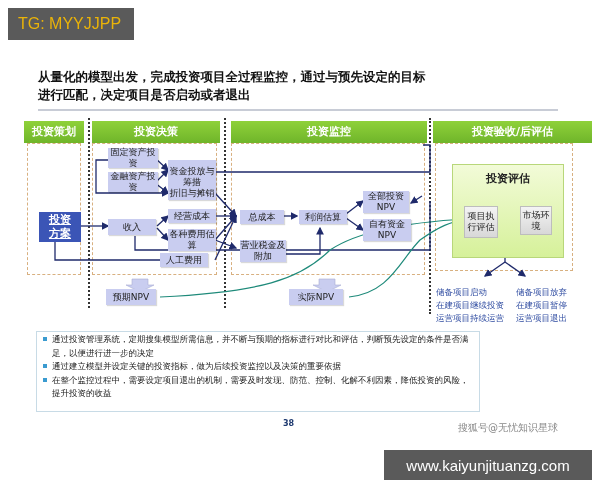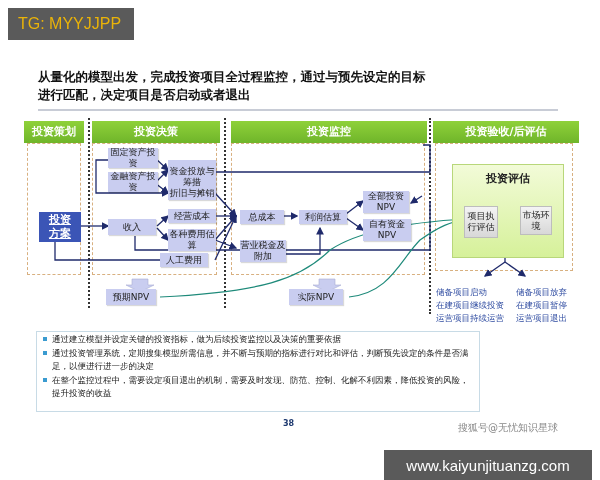--- a/index.html
+++ b/index.html
@@ -67,21 +67,21 @@
 
 <div class="headline">
   <div>从量化的模型出发，完成投资项目全过程监控，通过与预先设定的目标</div>
   <div>进行匹配，决定项目是否启动或者退出</div>
 </div>
 <div class="divider"></div>
 
 <div class="phase-header" style="left:24px;width:60px">投资策划</div>
 <div class="phase-header" style="left:92px;width:128px">投资决策</div>
 <div class="phase-header" style="left:231px;width:196px">投资监控</div>
-<div class="phase-header" style="left:433px;width:146px">投资验收/后评估</div>
+<div class="phase-header" style="left:433px;width:159px">投资验收/后评估</div>
 
 <div class="phase-panel" style="left:27px;width:54px;height:132px"></div>
 <div class="phase-panel" style="left:92px;width:125px;height:132px"></div>
 <div class="phase-panel" style="left:231px;width:194px;height:132px"></div>
 <div class="phase-panel" style="left:435px;width:138px;height:128px"></div>
 
 <div class="vdots" style="left:88px;height:190px"></div>
 <div class="vdots" style="left:224px;height:190px"></div>
 <div class="vdots" style="left:429px;height:196px"></div>
 
@@ -161,20 +161,20 @@
   <div>在建项目继续投资</div>
   <div>运营项目持续运营</div>
 </div>
 <div class="outcomes" style="left:516px">
   <div>储备项目放弃</div>
   <div>在建项目暂停</div>
   <div>运营项目退出</div>
 </div>
 
 <div class="notes">
+  <div class="note-item">通过投资管理系统，定期搜集模型所需信息，并不断与预期的指标进行对比和评估，判断预先设定的条件是否满足，以便进行进一步的决定</div>
   <div class="note-item">通过建立模型并设定关键的投资指标，做为后续投资监控以及决策的重要依据</div>
-  <div class="note-item">通过投资管理系统，定期搜集模型所需信息，并不断与预期的指标进行对比和评估，判断预先设定的条件是否满足，以便进行进一步的决定</div>
   <div class="note-item">在整个监控过程中，需要设定项目退出的机制，需要及时发现、防范、控制、化解不利因素，降低投资的风险，提升投资的收益</div>
 </div>
 
 <div class="page-num">38</div>
 <div class="sohu">搜狐号@无忧知识星球</div>
 <div class="url-badge">www.kaiyunjituanzg.com</div>
 
 </body></html>

